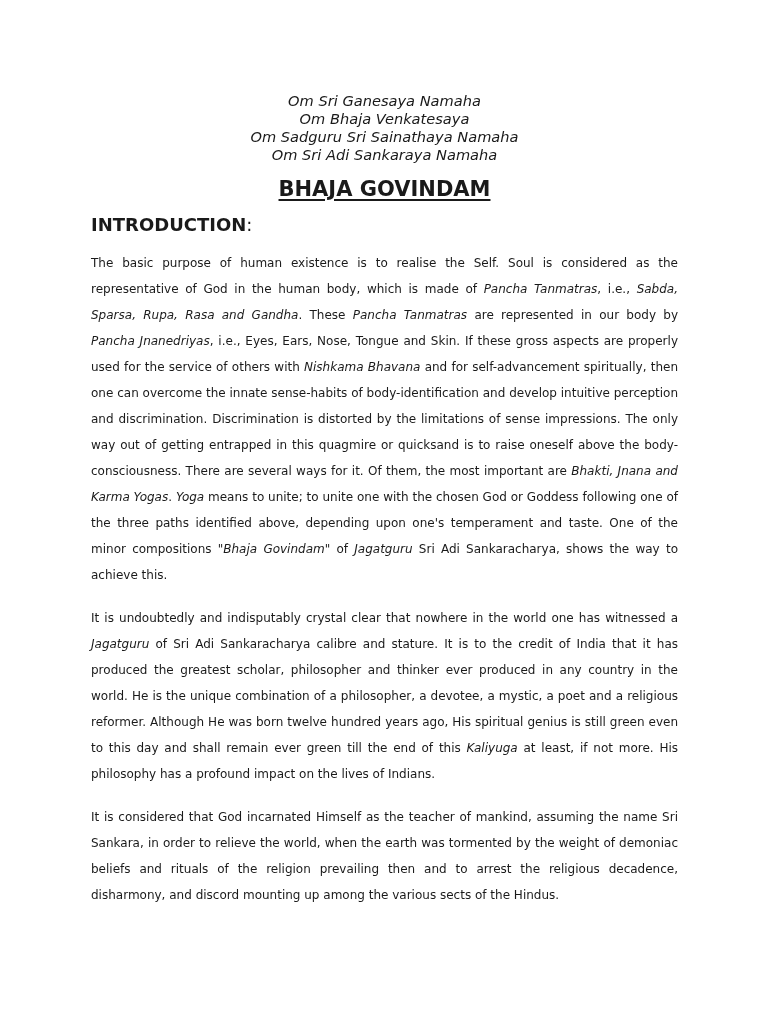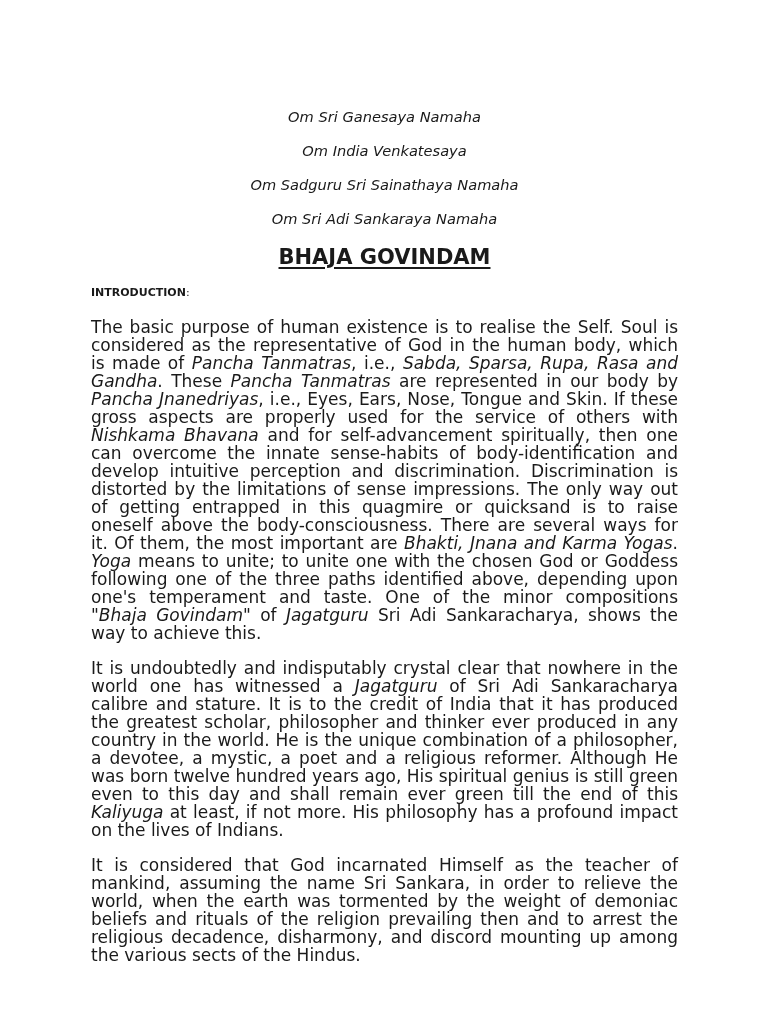--- a/index.html
+++ b/index.html
@@ -21,53 +21,53 @@
       top: 92px;
       width: 587px;
     }
     .invocations {
       text-align: center;
       font-style: italic;
       font-size: 14.6px;
       line-height: 18px;
       margin: 0;
     }
-    .invocations div { margin: 16px; text-align: center; }
+    .invocations div { margin: 0; text-align: center; }
     .title {
       text-align: center;
       font-weight: bold;
       font-size: 21px;
       text-decoration: underline;
       text-underline-offset: 3px;
       text-decoration-thickness: 2px;
       margin: 12px 0 0 0;
       line-height: 26px;
     }
     .section-heading {
       margin: 14px 0 0 0;
-      font-size: 11px;
+      font-size: 18px;
       line-height: 18px;
     }
     .section-heading .bold { font-weight: bold; }
     p {
       margin: 17px 0 0 0;
-      font-size: 17px;
-      line-height: 18px;
+      font-size: 12px;
+      line-height: 26px;
       text-align: justify;
     }
     p.first { margin-top: 16px; }
     em { font-style: italic; }
   </style>
 </head>
 <body>
 
 <div class="page">
   <div class="invocations">
     <div>Om Sri Ganesaya Namaha</div>
-    <div>Om India Venkatesaya</div>
+    <div>Om Bhaja Venkatesaya</div>
     <div>Om Sadguru Sri Sainathaya Namaha</div>
     <div>Om Sri Adi Sankaraya Namaha</div>
   </div>
 
   <div class="title">BHAJA GOVINDAM</div>
 
   <div class="section-heading">
     <span class="bold">INTRODUCTION</span><span>:</span>
   </div>
 

